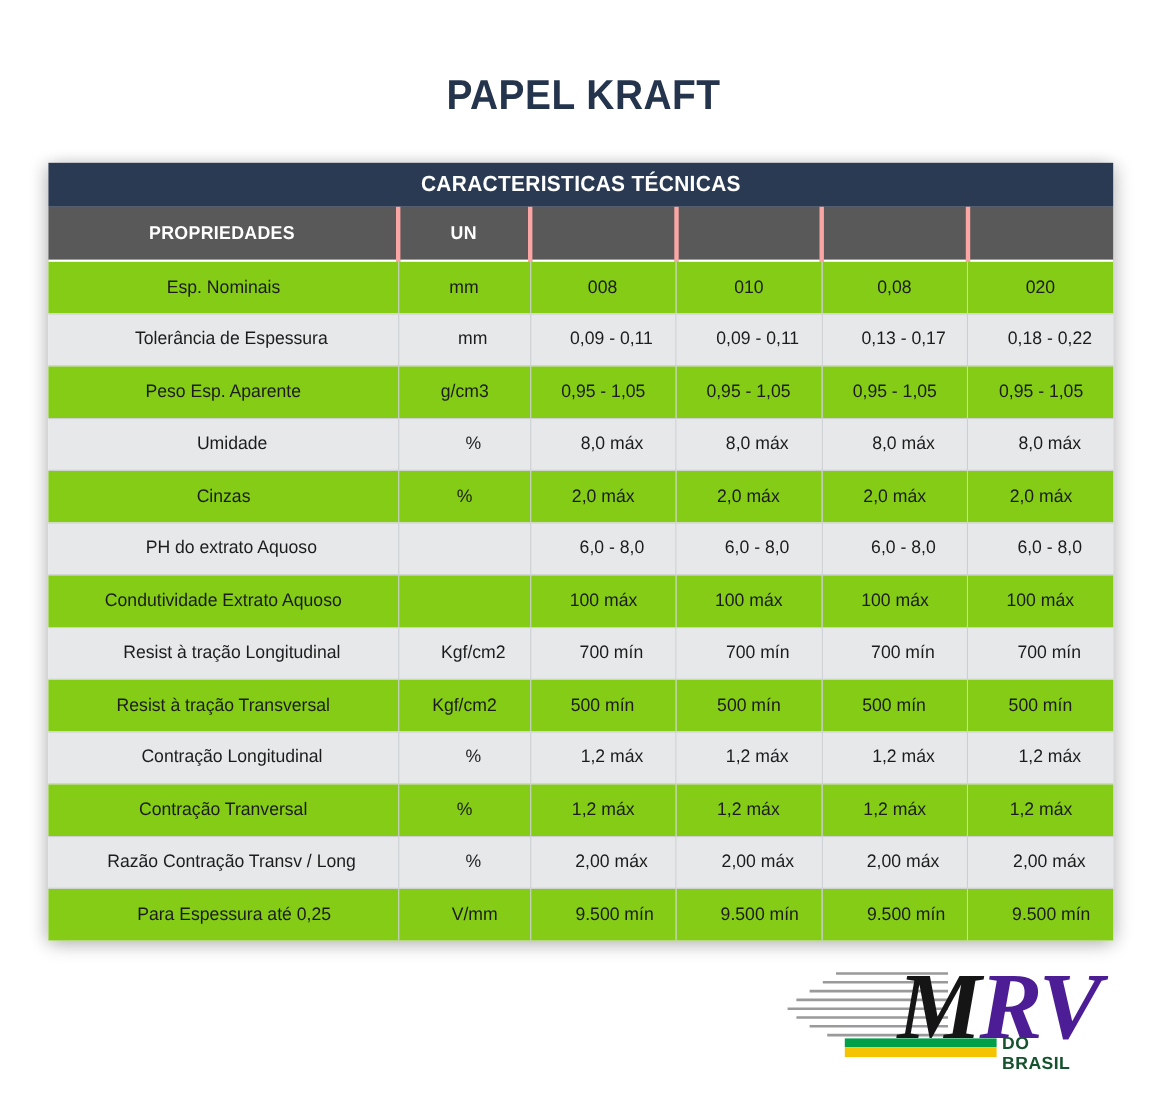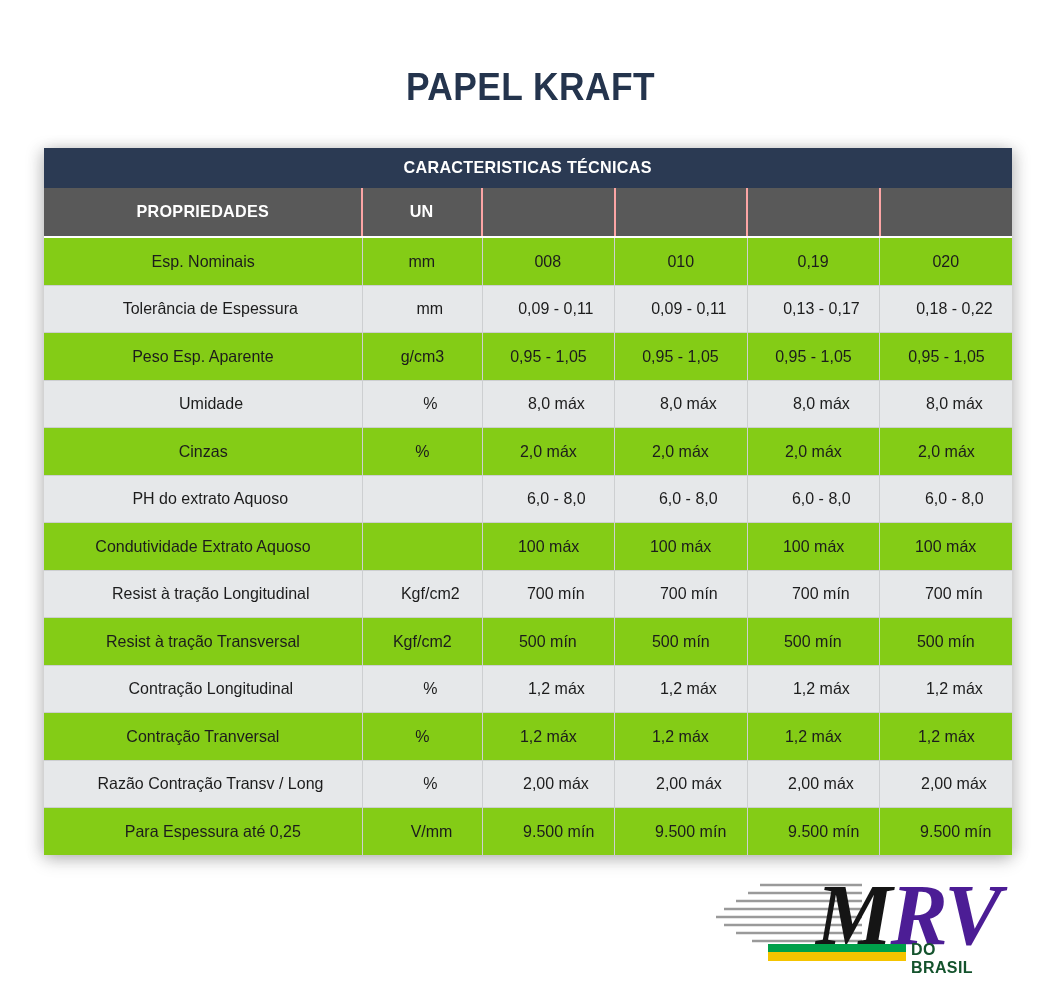--- a/index.html
+++ b/index.html
@@ -46,38 +46,38 @@
 
   
   .col-prop  { width: 318px; }
   .col-un    { width: 120px; }
   .col-v     { width: 132.5px; }
 
   
   tr.banner td {
     background: #2b3a53;
     color: #ffffff;
-    font-size: 17px;
+    font-size: 20px;
     font-weight: bold;
     text-align: center;
     height: 38px;
     letter-spacing: 0.3px;
     border: none;
     transform: none;
   }
   tr.banner td span { display: inline-block; transform: scaleX(0.95); }
 
   
   tr.subhead th {
     background: #595959;
     color: #ffffff;
     font-size: 17px;
     font-weight: bold;
     height: 48px;
-    border-right: 2px solid #fca5a5;
+    border-right: 4px solid #fca5a5;
     border-bottom: 2px solid #ffffff;
     letter-spacing: 0.3px;
     text-align: center;
     padding: 0;
   }
   tr.subhead th:last-child { border-right: none; }
   tr.subhead th span { display: inline-block; transform: scaleX(0.95); }
 
   
   table.spec td.cell {
@@ -178,21 +178,21 @@
         <th><span></span></th>
         <th><span></span></th>
       </tr>
     </thead>
     <tbody id="spec-body">
         <tr class="row-even">
           <td class="cell"><span>Esp. Nominais</span></td>
           <td class="cell"><span>mm</span></td>
           <td class="cell"><span>008</span></td>
           <td class="cell"><span>010</span></td>
-          <td class="cell"><span>0,19</span></td>
+          <td class="cell"><span>0,08</span></td>
           <td class="cell"><span>020</span></td>
         </tr>
         <tr class="row-odd">
           <td class="cell"><span>Tolerância de Espessura</span></td>
           <td class="cell"><span>mm</span></td>
           <td class="cell"><span>0,09 - 0,11</span></td>
           <td class="cell"><span>0,09 - 0,11</span></td>
           <td class="cell"><span>0,13 - 0,17</span></td>
           <td class="cell"><span>0,18 - 0,22</span></td>
         </tr>

